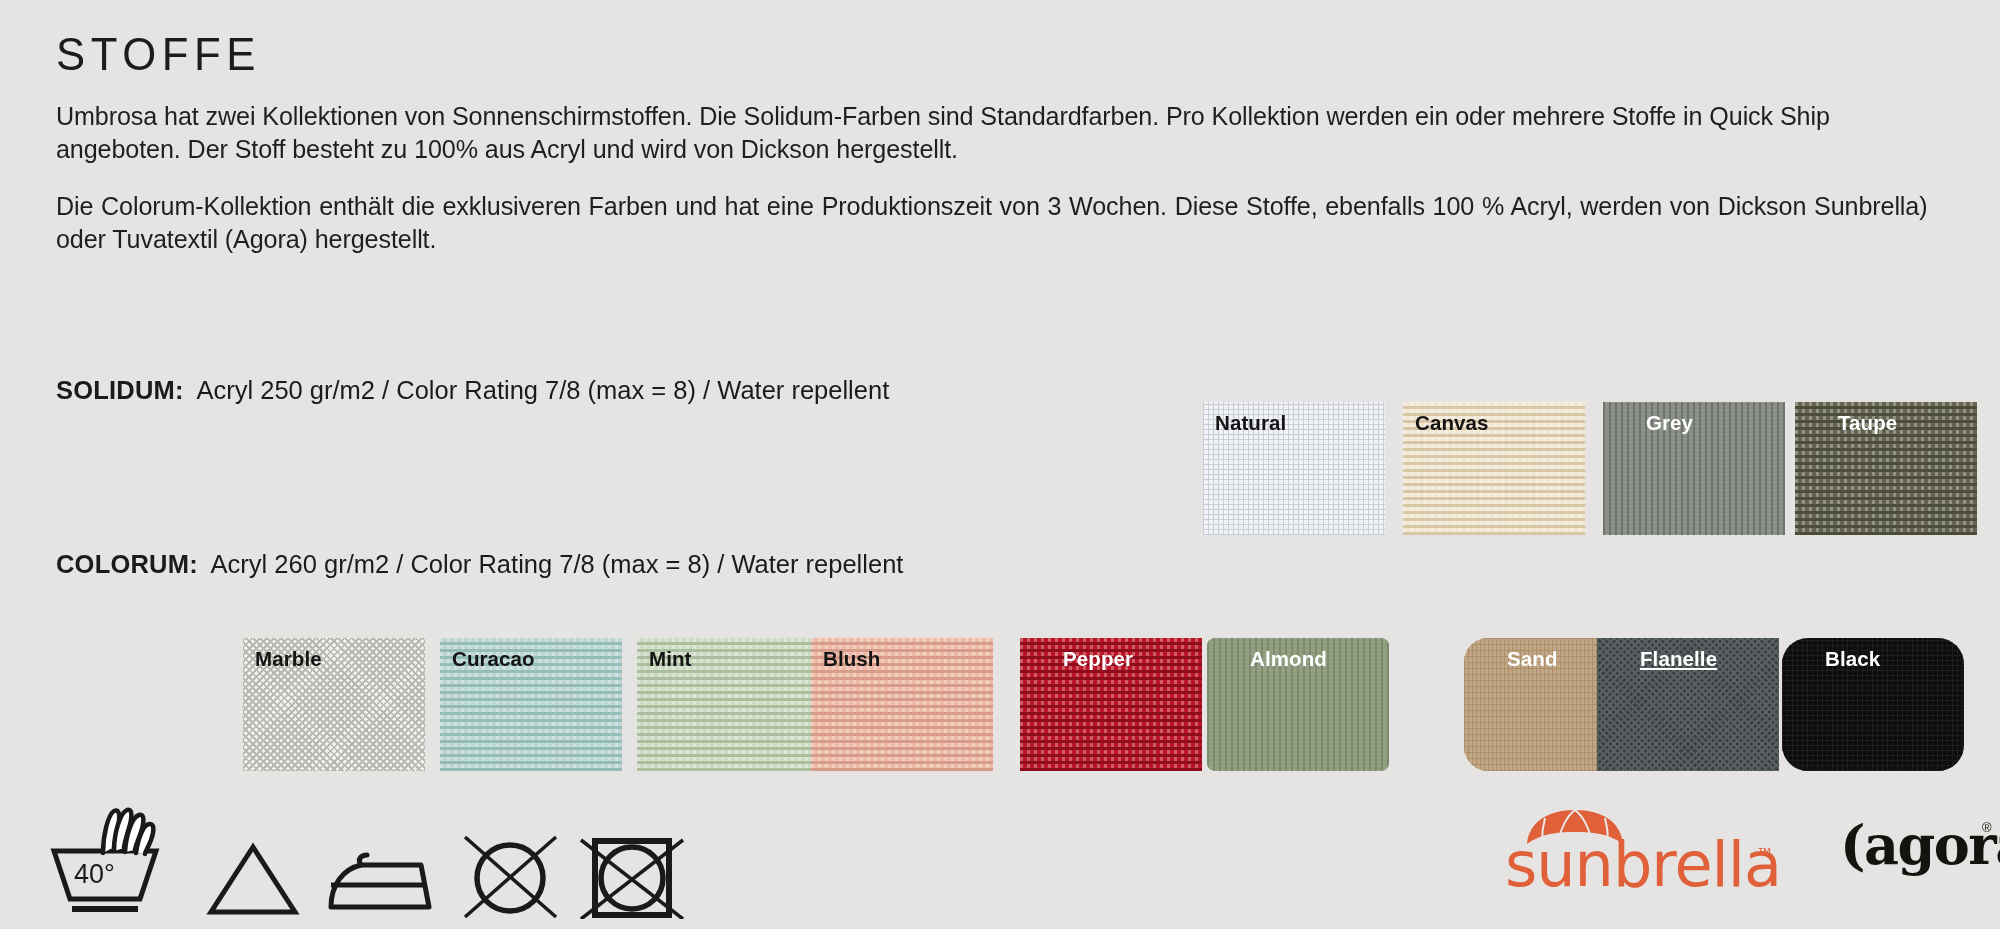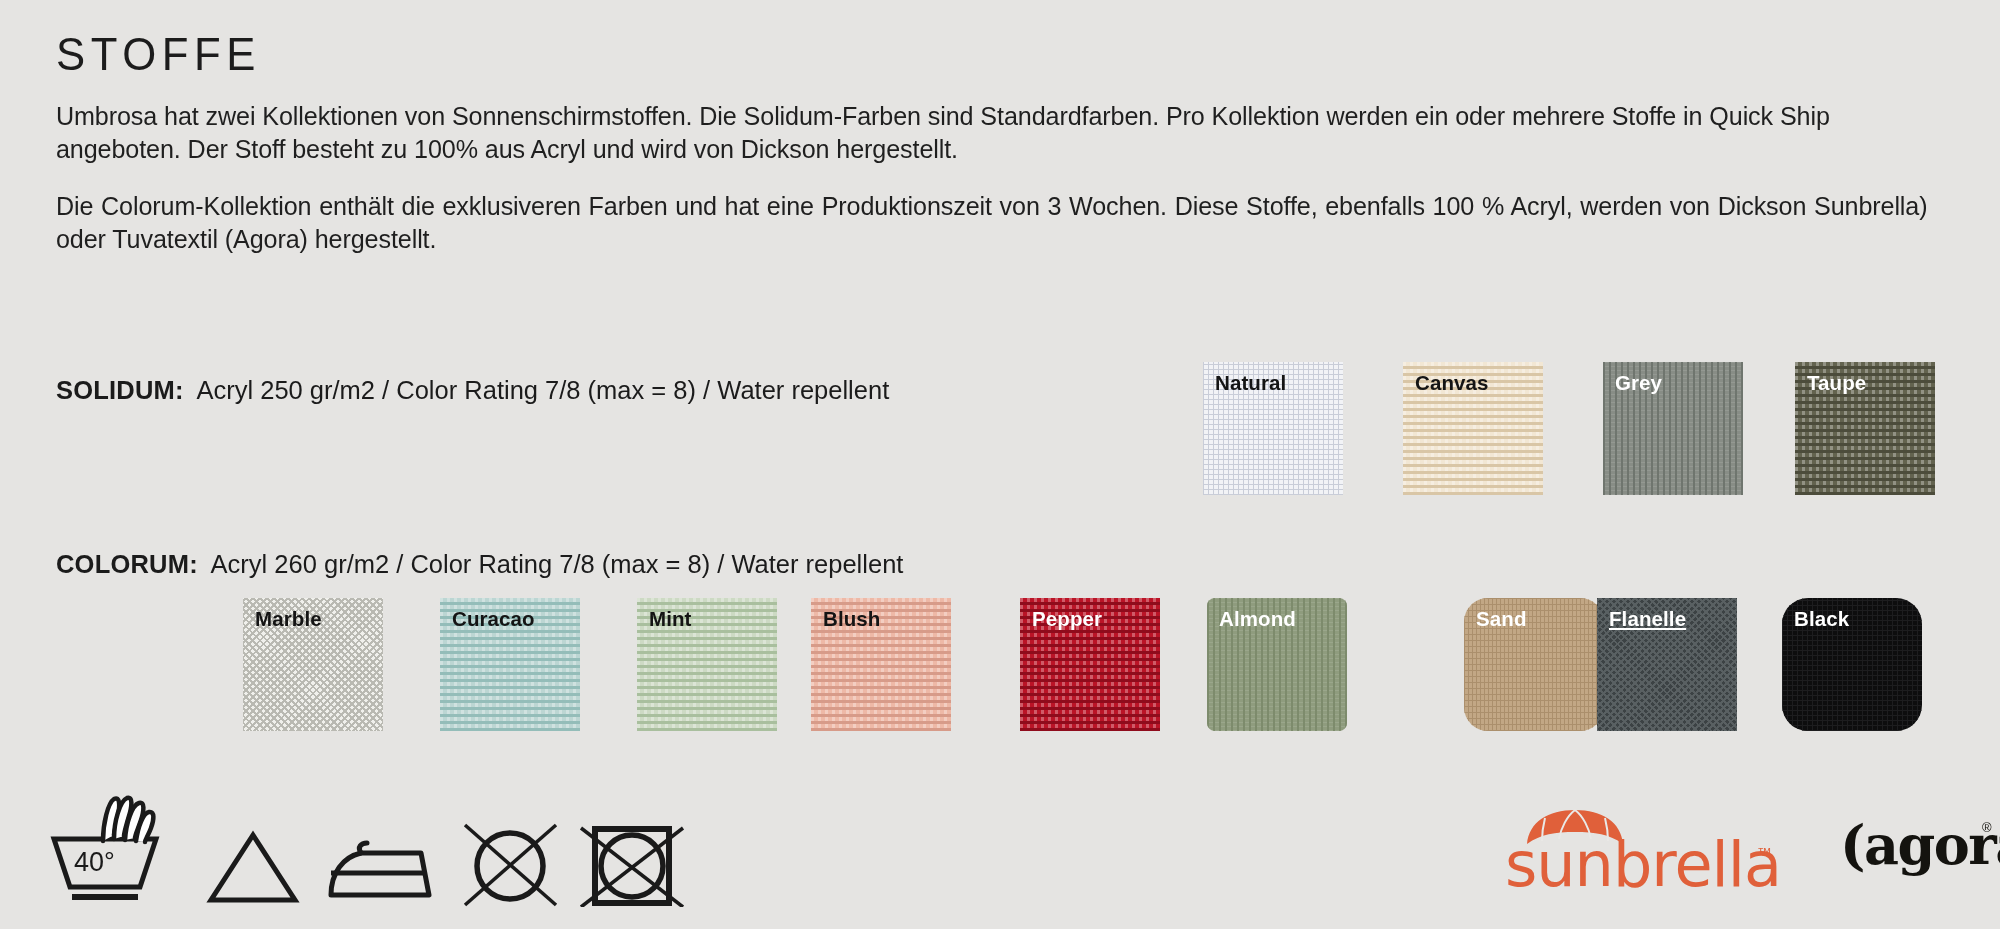--- a/index.html
+++ b/index.html
@@ -63,23 +63,24 @@
     white-space: nowrap;
   }
   .spec b { font-weight: 700; letter-spacing: 0.2px; }
   .spec .spec-rest { font-weight: 400; }
   .spec-solidum { top: 375px; }
   .spec-colorum { top: 549px; }
 
   
   .swatch {
     position: absolute;
-    width: 140px;
+    width: 182px;
     height: 133px;
     overflow: hidden;
+    margin-top: 40px;
   }
   .swatch .label {
     position: relative;
     display: block;
     margin: 11px 0 0 12px;
     font-size: 20.5px;
     font-weight: 700;
     letter-spacing: 0.1px;
     line-height: 1;
     white-space: nowrap;
@@ -90,32 +91,32 @@
     inset: 0;
     z-index: 1;
   }
   .swatch .weave-fine {
     position: absolute;
     inset: 0;
     z-index: 2;
     opacity: 0.55;
   }
   .label-dark { color: #141414; }
-  .label-light { color: #ffffff; }
+  .label-light { color: #ffffff; padding-left: 31px; }
 
   
   .care-row {
     position: absolute;
     left: 48px;
     top: 795px;
     height: 125px;
   }
   .care-icon {
     position: absolute;
-    top: 0;
+    top: 12px;
   }
 
   
   .logo-sunbrella {
     position: absolute;
     left: 1505px;
     top: 812px;
     width: 310px;
     height: 86px;
   }

